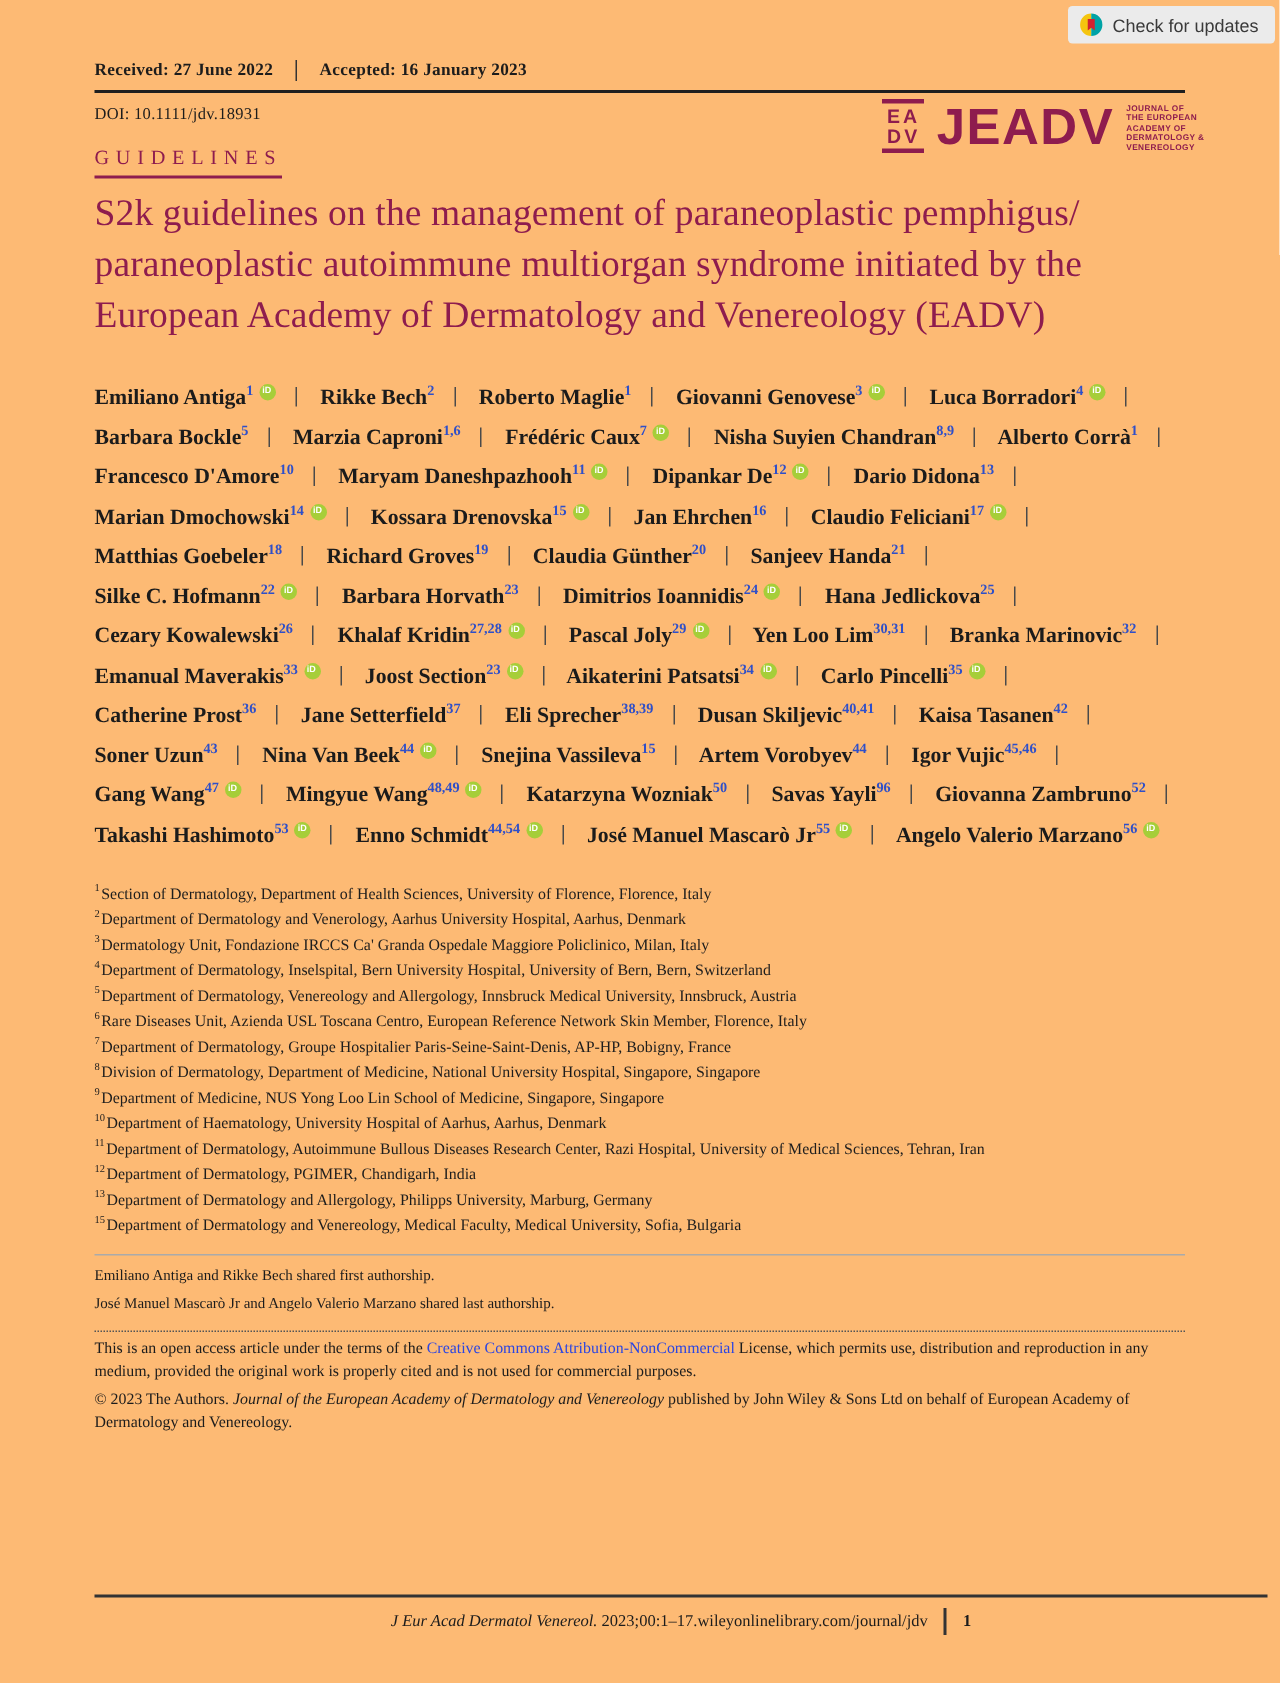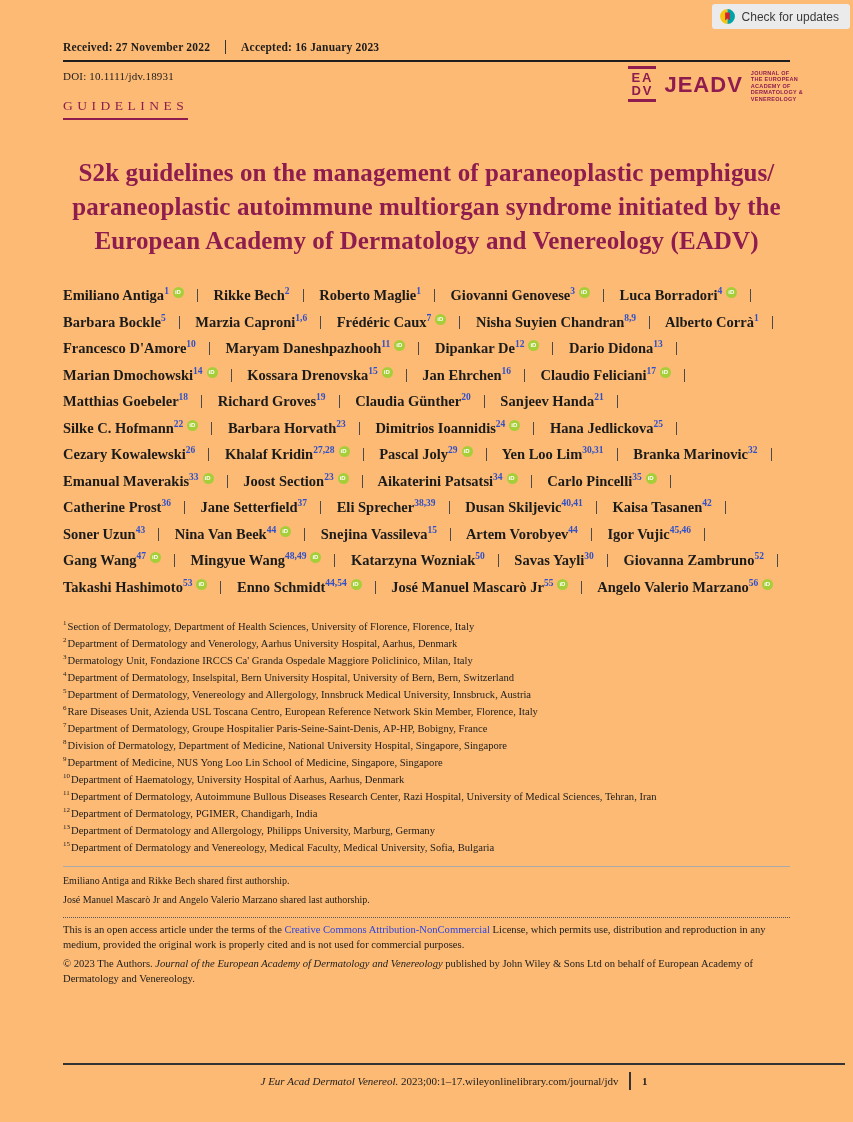--- a/index.html
+++ b/index.html
@@ -28,27 +28,27 @@
     display:inline-block; color:#8E1C4E; font-size:13.5px; font-weight:normal;
     letter-spacing:4.5px; border-bottom:2px solid #8E1C4E; padding-bottom:4px;
   }
   
   .logo { position:absolute; top:66px; right:50px; display:flex; align-items:flex-end; gap:8px; color:#8E1C4E; }
   .mark {
     border-top:3px solid #8E1C4E; border-bottom:3px solid #8E1C4E; padding:2px 3px;
     font-family:"Liberation Sans", sans-serif; font-weight:bold; font-size:13px;
     line-height:13px; letter-spacing:2px; text-align:center;
   }
-  .logoname { font-family:"Liberation Sans", sans-serif; font-weight:bold; font-size:22px; line-height:34px; letter-spacing:1px; }
+  .logoname { font-family:"Liberation Sans", sans-serif; font-weight:bold; font-size:34px; line-height:34px; letter-spacing:1px; }
   .logocaption {
     font-family:"Liberation Sans", sans-serif; font-size:5.5px; line-height:6.5px;
     letter-spacing:0.3px; white-space:pre-line; font-weight:bold;
   }
   
-  .title { margin-top:30px; color:#8E1C4E; font-size:25px; line-height:34px; font-weight:bold; letter-spacing:0.1px;text-align:center; }
+  .title { color:#8E1C4E; font-size:25px; line-height:34px; font-weight:normal; letter-spacing:0.1px; }
   
   .authors { margin-top:24px; font-size:14.5px; font-weight:bold; line-height:26.5px; color:#1b1b1b; }
   .author { white-space:nowrap; display:inline; }
   .asup { color:#2E4FC9; font-size:9.5px; font-weight:bold; vertical-align:super; line-height:0; }
   .orcid {
     display:inline-block; width:11px; height:11px; border-radius:50%; background:#A6CE39;
     margin-left:4px; position:relative; top:-2px; cursor:pointer;
   }
   .orcid::after {
     content:"iD"; color:#fff; font-family:"Liberation Sans", sans-serif;
@@ -101,21 +101,21 @@
     <div class="logocaption">JOURNAL OF
 THE EUROPEAN
 ACADEMY OF
 DERMATOLOGY &amp;
 VENEREOLOGY</div>
   </div>
 
   <div class="content">
 
     <div class="meta-row">
-      <span>Received: 27 November 2022</span>
+      <span>Received: 27 June 2022</span>
       <span class="vdiv"></span>
       <span>Accepted: 16 January 2023</span>
     </div>
 
     <div class="doi">DOI: 10.1111/jdv.18931</div>
 
     <div class="section-row">
       <span class="section-label">GUIDELINES</span>
     </div>
 
@@ -213,21 +213,21 @@
         <span class="author"><span class="aname">Artem Vorobyev</span><span class="asup">44</span><span class="sep"></span></span>
       
         <span class="author"><span class="aname">Igor Vujic</span><span class="asup">45,46</span><span class="sep"></span></span>
       
         <span class="author"><span class="aname">Gang Wang</span><span class="asup">47</span><span class="orcid"></span><span class="sep"></span></span>
       
         <span class="author"><span class="aname">Mingyue Wang</span><span class="asup">48,49</span><span class="orcid"></span><span class="sep"></span></span>
       
         <span class="author"><span class="aname">Katarzyna Wozniak</span><span class="asup">50</span><span class="sep"></span></span>
       
-        <span class="author"><span class="aname">Savas Yayli</span><span class="asup">30</span><span class="sep"></span></span>
+        <span class="author"><span class="aname">Savas Yayli</span><span class="asup">96</span><span class="sep"></span></span>
       
         <span class="author"><span class="aname">Giovanna Zambruno</span><span class="asup">52</span><span class="sep"></span></span>
       
         <span class="author"><span class="aname">Takashi Hashimoto</span><span class="asup">53</span><span class="orcid"></span><span class="sep"></span></span>
       
         <span class="author"><span class="aname">Enno Schmidt</span><span class="asup">44,54</span><span class="orcid"></span><span class="sep"></span></span>
       
         <span class="author"><span class="aname">José Manuel Mascarò Jr</span><span class="asup">55</span><span class="orcid"></span><span class="sep"></span></span>
       
         <span class="author"><span class="aname">Angelo Valerio Marzano</span><span class="asup">56</span><span class="orcid"></span></span>

